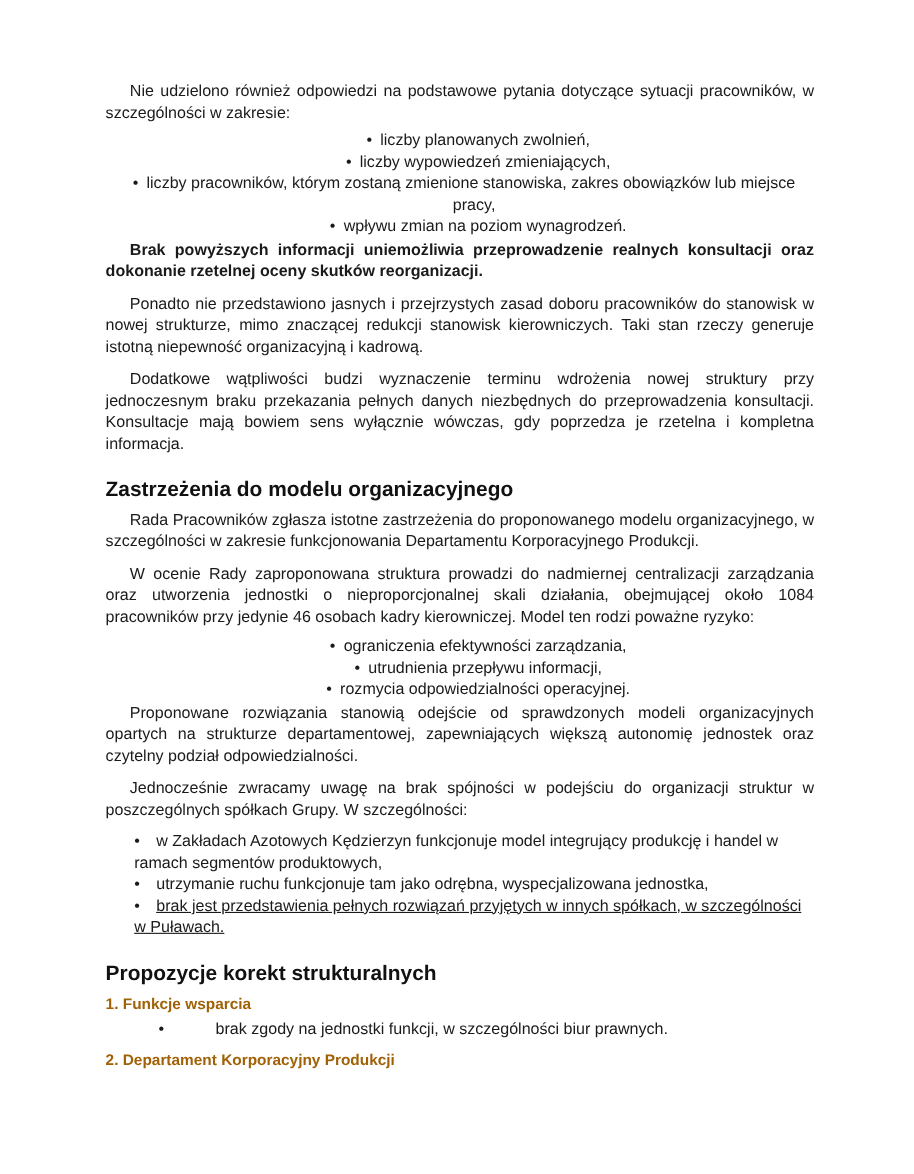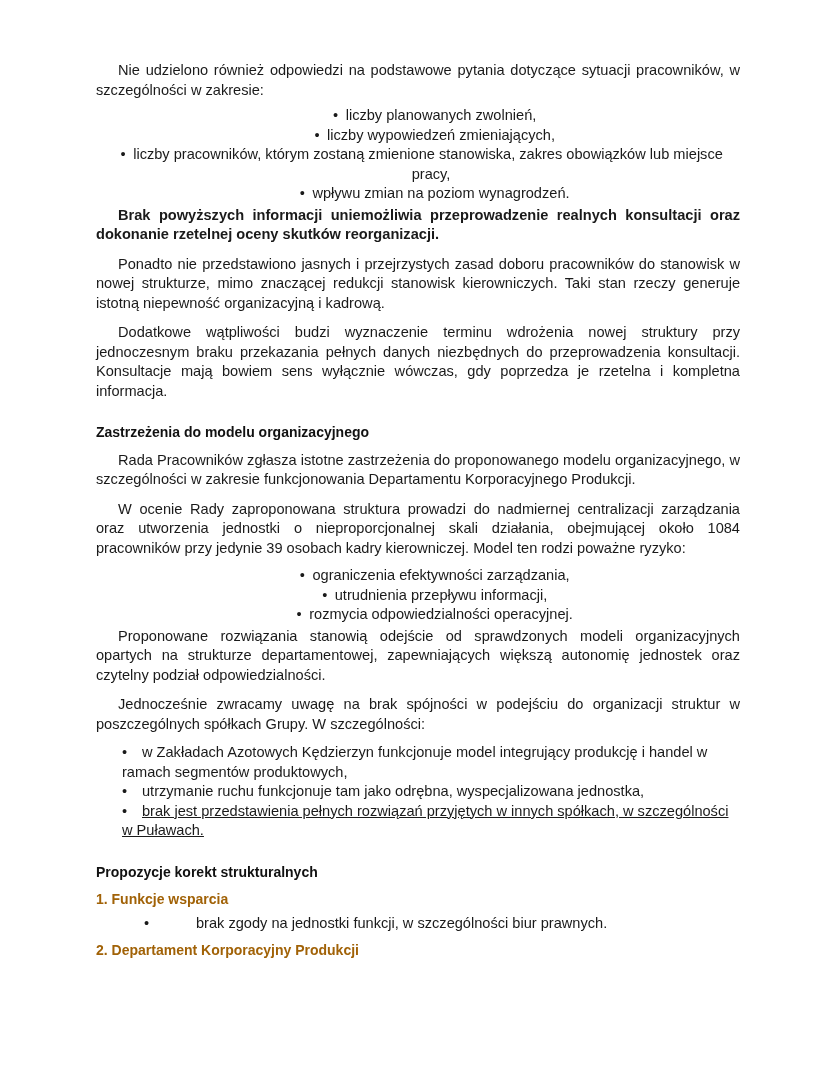--- a/index.html
+++ b/index.html
@@ -1,29 +1,29 @@
 <!DOCTYPE html>
 <html><head>
   <meta charset="utf-8">
   <style>
     html, body { margin: 0; padding: 0; background: #ffffff; }
     body { width: 831px; height: 1067px; position: relative; overflow: hidden; }
     .page {
-      position: absolute; left: 96px; top: 61px; width: 644px;
+      position: absolute; left: 96px; top: 74px; width: 644px;
       font-family: "Liberation Sans", sans-serif; font-size: 14.6px; color: #1a1a1a;
       line-height: 19.5px;
     }
     .p { text-align: justify; text-indent: 22px; margin: 0 0 10px 0; }
     .p.nomb { margin-bottom: 0; }
     ul.bl { list-style: none; margin: 6px 0 0 0; padding: 0; }
     ul.bl li { margin: 0; padding-left: 26px; position: relative; }
     ul.bl.wrapflush li { padding-left: 0; text-indent: 0; text-align: center; }
     ul.bl.wrapflush li .lead { display: inline-block; width: 46px; padding-left: 26px; box-sizing: border-box; }
     ul.bl.wrapflush li { margin-left: 0; }
-    h2 { font-family: "Liberation Sans", sans-serif; font-weight: bold; font-size: 14px; margin: 22px 0 8px 0; color: #111; }
+    h2 { font-family: "Liberation Sans", sans-serif; font-weight: bold; font-size: 19px; margin: 22px 0 8px 0; color: #111; }
     h3 { font-family: "Liberation Sans", sans-serif; font-weight: bold; font-size: 14px; margin: 6px 0 4px 0; color: #a16207; }
     ul.wide { list-style: none; margin: 0; padding: 0; }
     ul.wide li { position: relative; padding-left: 100px; }
     ul.wide li .bullet { position: absolute; left: 48px; }
   </style>
 </head>
 <body>
 
 <div class="page">
 
@@ -33,21 +33,21 @@
     <li><span class="lead">•</span><span>liczby wypowiedzeń zmieniających,</span></li>
     <li style="padding-left:26px;text-indent:-26px;margin-left:0;"><span class="lead" style="text-indent:0;padding-left:0;width:20px;">•</span><span>liczby pracowników, którym zostaną zmienione stanowiska, zakres obowiązków lub miejsce pracy,</span></li>
     <li><span class="lead">•</span><span>wpływu zmian na poziom wynagrodzeń.</span></li>
   </ul>
   <p class="p" style="margin-top:2px;font-weight:bold;">Brak powyższych informacji uniemożliwia przeprowadzenie realnych konsultacji oraz dokonanie rzetelnej oceny skutków reorganizacji.</p>
   <p class="p">Ponadto nie przedstawiono jasnych i przejrzystych zasad doboru pracowników do stanowisk w nowej strukturze, mimo znaczącej redukcji stanowisk kierowniczych. Taki stan rzeczy generuje istotną niepewność organizacyjną i kadrową.</p>
   <p class="p">Dodatkowe wątpliwości budzi wyznaczenie terminu wdrożenia nowej struktury przy jednoczesnym braku przekazania pełnych danych niezbędnych do przeprowadzenia konsultacji. Konsultacje mają bowiem sens wyłącznie wówczas, gdy poprzedza je rzetelna i kompletna informacja.</p>
 
   <h2>Zastrzeżenia do modelu organizacyjnego</h2>
   <p class="p">Rada Pracowników zgłasza istotne zastrzeżenia do proponowanego modelu organizacyjnego, w szczególności w zakresie funkcjonowania Departamentu Korporacyjnego Produkcji.</p>
-  <p class="p nomb">W ocenie Rady zaproponowana struktura prowadzi do nadmiernej centralizacji zarządzania oraz utworzenia jednostki o nieproporcjonalnej skali działania, obejmującej około 1084 pracowników przy jedynie 39 osobach kadry kierowniczej. Model ten rodzi poważne ryzyko:</p>
+  <p class="p nomb">W ocenie Rady zaproponowana struktura prowadzi do nadmiernej centralizacji zarządzania oraz utworzenia jednostki o nieproporcjonalnej skali działania, obejmującej około 1084 pracowników przy jedynie 46 osobach kadry kierowniczej. Model ten rodzi poważne ryzyko:</p>
   <ul class="bl wrapflush" style="margin-top:8px;">
     <li><span class="lead">•</span><span>ograniczenia efektywności zarządzania,</span></li>
     <li><span class="lead">•</span><span>utrudnienia przepływu informacji,</span></li>
     <li><span class="lead">•</span><span>rozmycia odpowiedzialności operacyjnej.</span></li>
   </ul>
   <p class="p" style="margin-top:2px;">Proponowane rozwiązania stanowią odejście od sprawdzonych modeli organizacyjnych opartych na strukturze departamentowej, zapewniających większą autonomię jednostek oraz czytelny podział odpowiedzialności.</p>
   <p class="p nomb">Jednocześnie zwracamy uwagę na brak spójności w podejściu do organizacji struktur w poszczególnych spółkach Grupy. W szczególności:</p>
   <ul class="bl" style="margin-top:9px;">
     <li style="padding-left:26px;"><span style="display:inline-block;width:20px;">•</span><span>w Zakładach Azotowych Kędzierzyn funkcjonuje model integrujący produkcję i handel w ramach segmentów produktowych,</span></li>
     <li style="padding-left:26px;"><span style="display:inline-block;width:20px;">•</span><span>utrzymanie ruchu funkcjonuje tam jako odrębna, wyspecjalizowana jednostka,</span></li>

